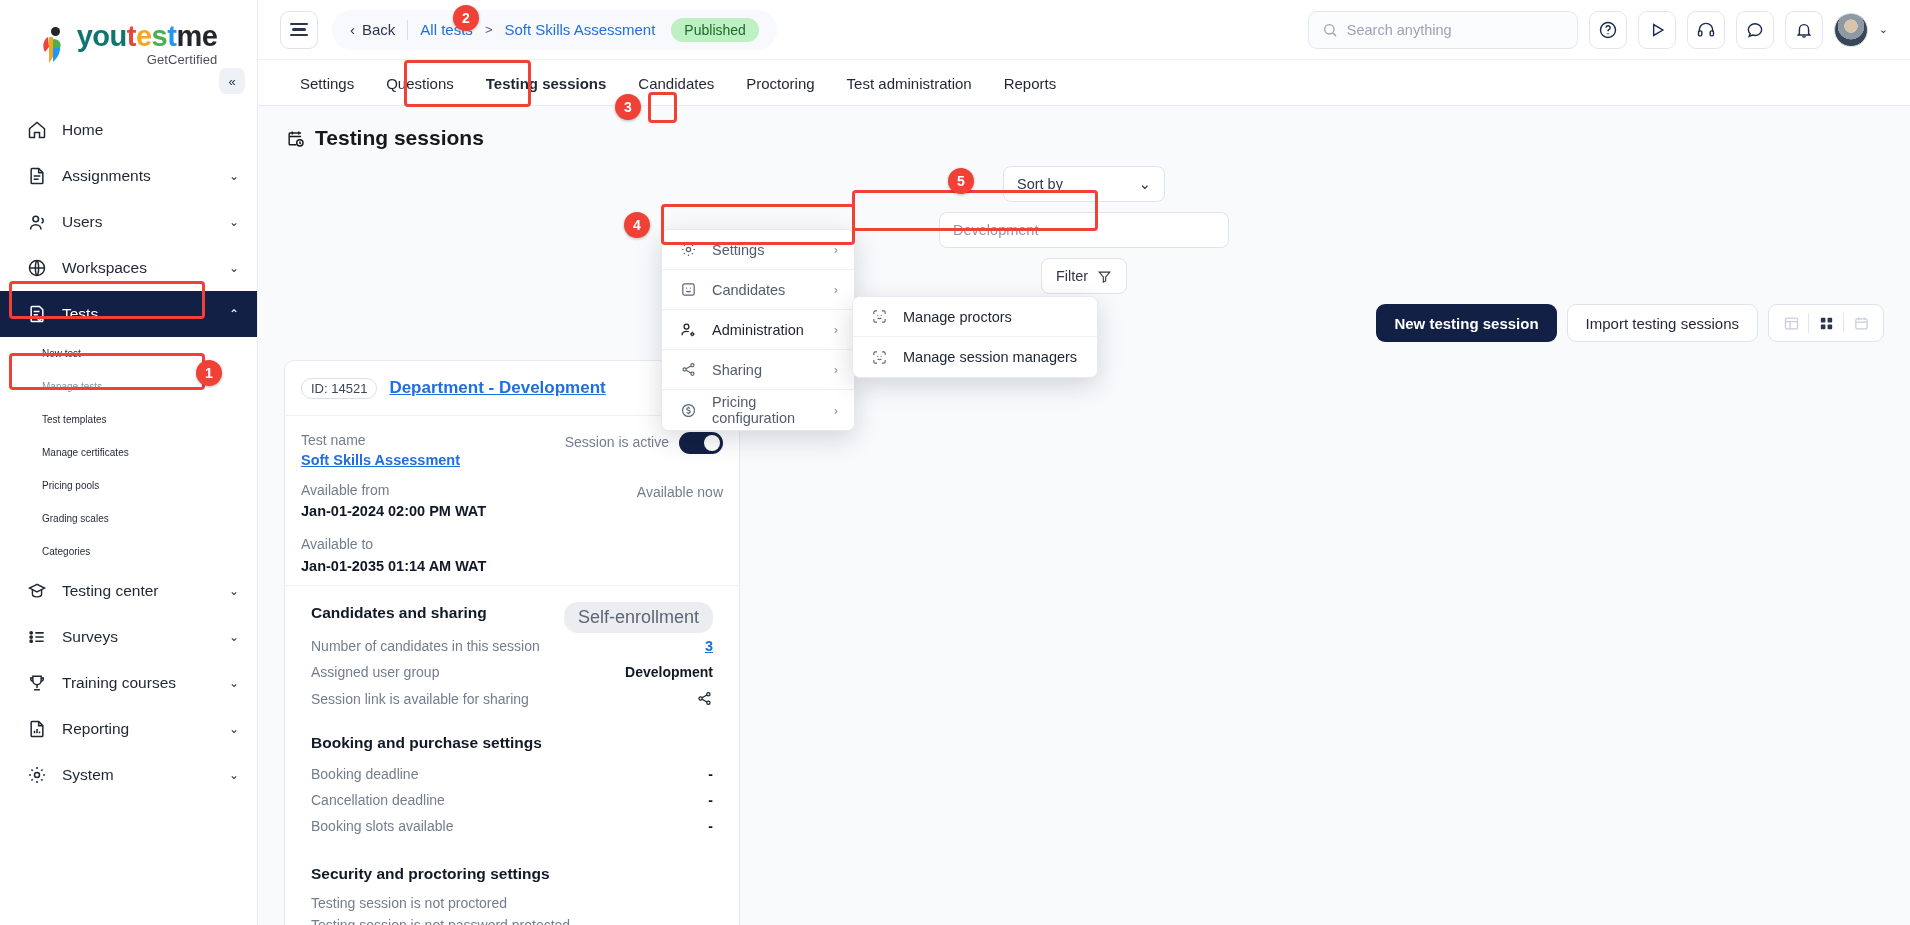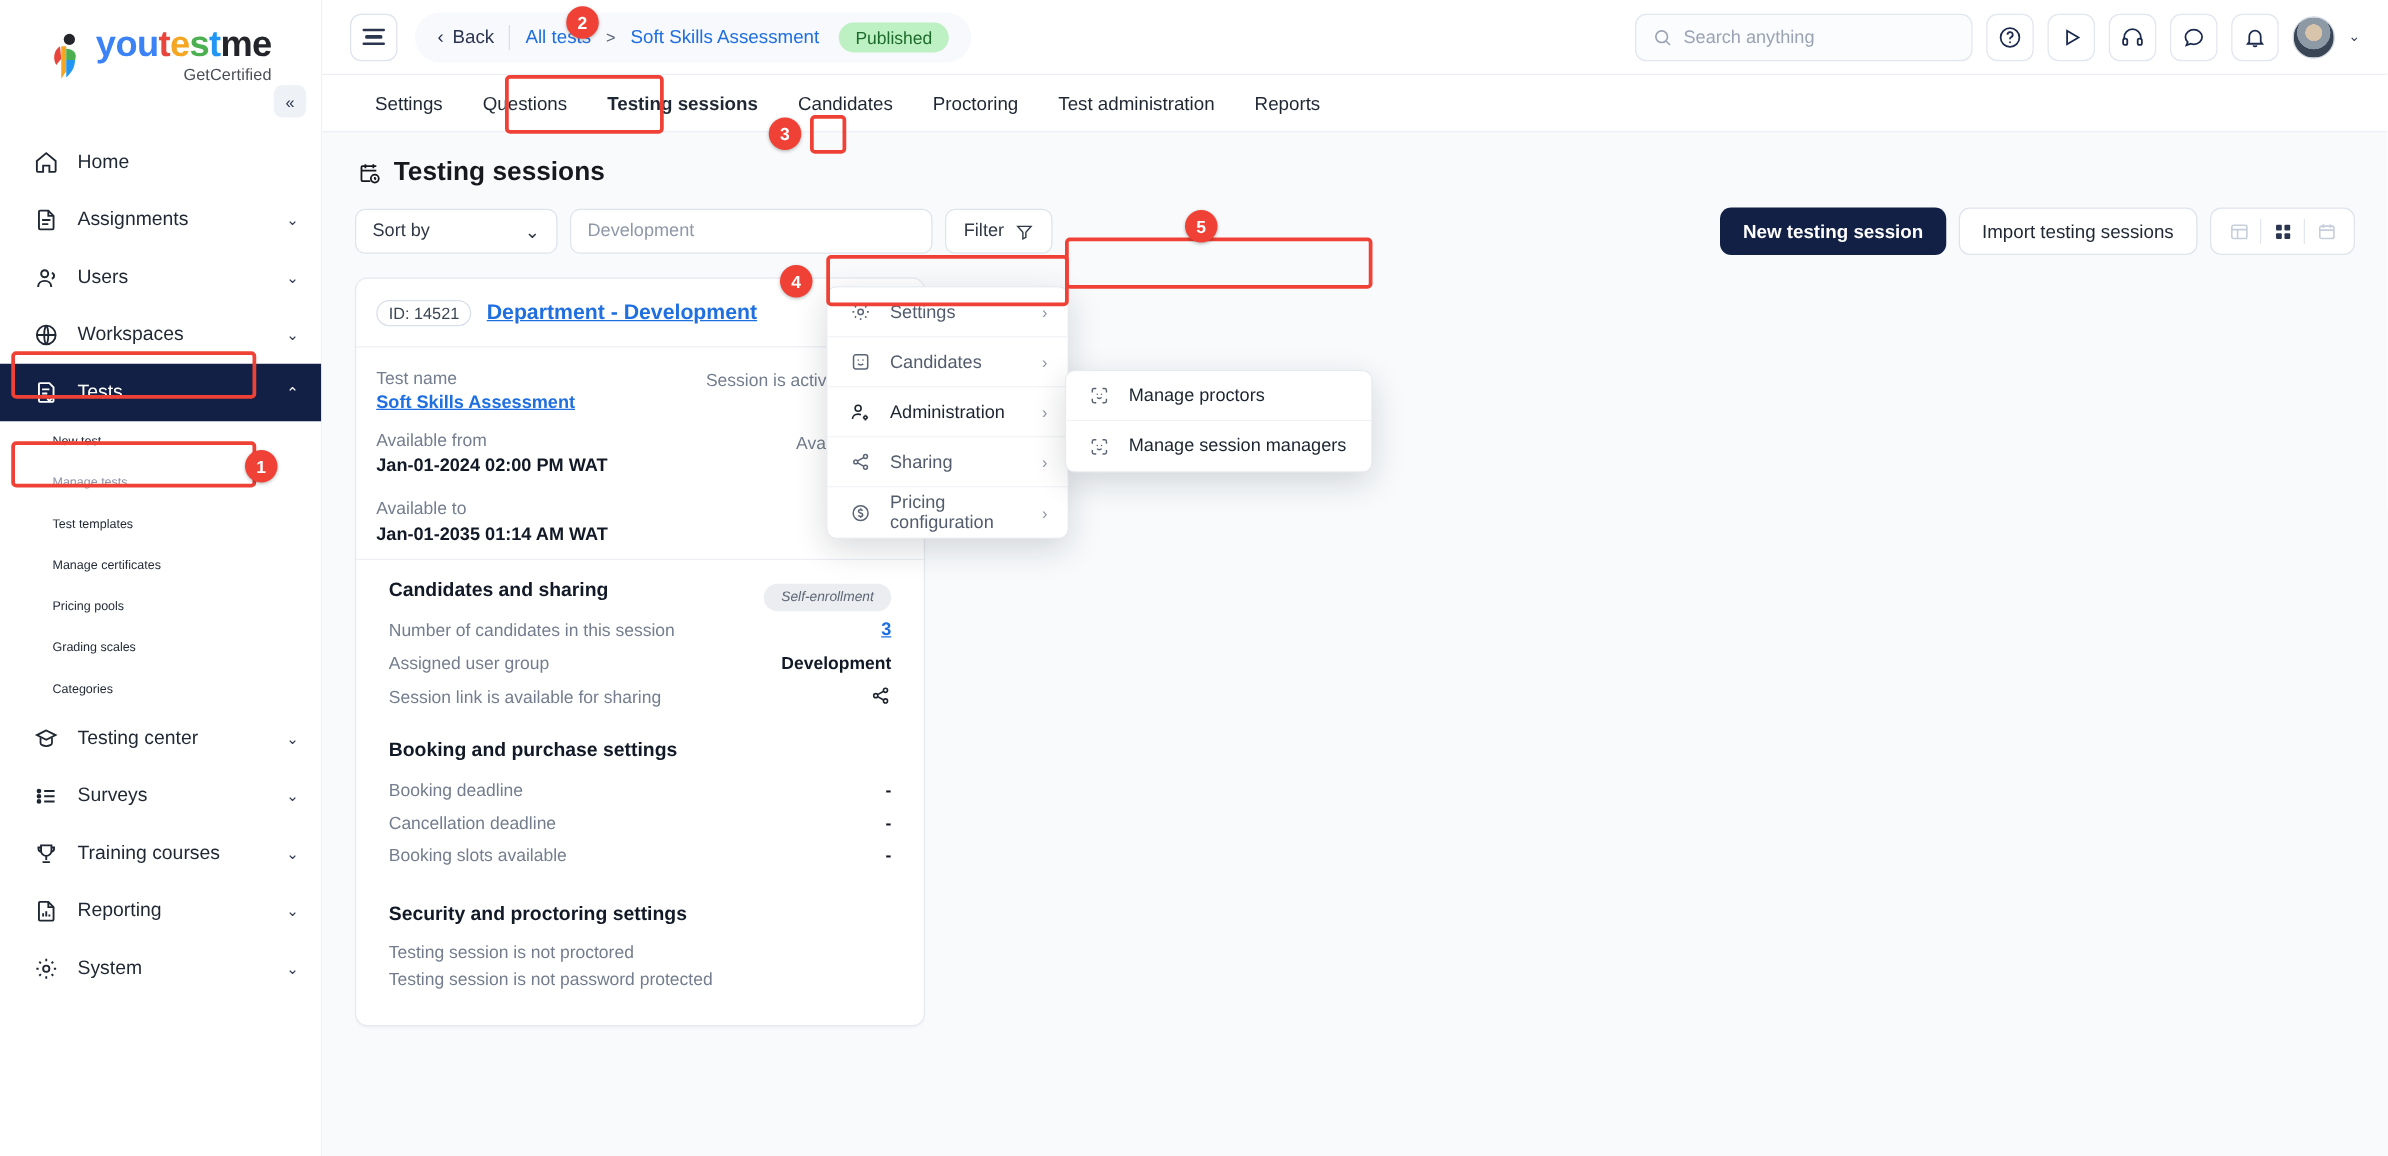--- a/index.html
+++ b/index.html
@@ -17,21 +17,21 @@
     background: #ffffff;
     border-right: 1px solid #e9edf2;
     position: relative;
     flex: 0 0 258px;
     overflow: hidden;
   }
   .logo-wrap { padding: 22px 0 6px 0; display:flex; align-items:center; justify-content:center; }
   .logo-mark { width: 30px; height: 40px; position: relative; margin-right: 7px; }
   .logo-dot { position:absolute; top:2px; left:11px; width:9px;height:9px;border-radius:50%;background:#23252b; }
   .logo-text { font-size: 29px; font-weight: 700; letter-spacing:-0.5px; line-height:1; }
-  .logo-text .c1{color:#3b82f6;} .logo-text .c2{color:#e8453c;}
+  .logo-text .c1{color:#0f766e;} .logo-text .c2{color:#e8453c;}
   .logo-text .c3{color:#f5a623;} .logo-text .c4{color:#4caf50;}
   .logo-text .c5{color:#2196f3;} .logo-text .c6{color:#23252b;}
   .logo-sub { font-size: 13px; color:#4a4f57; text-align:right; margin-top:1px; letter-spacing:0.1px;}
 
   .collapse-btn {
     position: absolute; right: 12px; top: 68px;
     width: 26px; height: 26px; border-radius: 7px;
     background: #eef1f6; color:#2b3550;
     display:flex; align-items:center; justify-content:center;
     font-size: 13px; cursor: pointer;
@@ -120,21 +120,21 @@
   .tab {
     padding: 0 16px; height: 44px; display:flex; align-items:center;
     font-size: 15px; color:#1f2733; cursor:pointer;
   }
   .tab.sel { font-weight: 700; }
 
   
   .content { background:#f8fafc; height: calc(925px - 60px - 46px); padding: 16px 26px 0 26px; overflow:hidden; position:relative;}
   .page-title { display:flex; align-items:center; gap:10px; font-size: 21px; font-weight:700; color:#16181d; margin: 4px 0 16px 2px;}
 
-  .toolbar { display:flex; align-items:center; gap: 10px; }
+  .toolbar { display:flex; align-items:center; gap: 10px; flex-direction: column; }
   .sortby {
     width: 162px; height: 36px; border:1px solid #dfe4ec; border-radius:8px; background:#fff;
     display:flex; align-items:center; justify-content:space-between; padding: 0 13px;
     font-size: 14.5px; color:#303845; cursor:pointer;
   }
   .searchbox {
     width: 290px; height: 36px; border:1px solid #dfe4ec; border-radius:8px; background:#fff;
     display:flex; align-items:center; padding: 0 13px; font-size: 14.5px; color:#8f98a8;
   }
   .filterbtn {
@@ -179,21 +179,21 @@
   .toggle { width: 44px; height: 22px; border-radius: 11px; background:#122046; position:relative; display:inline-block; vertical-align:middle; cursor:pointer;}
   .toggle:after { content:""; position:absolute; right:3px; top:3px; width:16px;height:16px;border-radius:50%;background:#fff;}
   .inline-r { display:flex; align-items:center; gap:10px; justify-content:flex-end;}
 
   .sect { padding: 16px 26px 0 26px; }
   .sect h4 { font-size: 15.5px; color:#111826; margin-bottom: 9px;}
   .kv { display:flex; align-items:center; justify-content:space-between; padding: 5px 0; }
   .kv .k { color:#737d8e; font-size:14px;}
   .kv .v { color:#111826; font-size:14px; font-weight:700;}
   .chip-self {
-    background:#ebedf1; color:#5d6675; font-size:11px; border-radius:14px; padding:5px 14px; white-space:nowrap;font-style:italic;
+    background:#ebedf1; color:#5d6675; font-size:18px; border-radius:14px; padding:5px 14px; white-space:nowrap;
   }
   .sect-head { display:flex; align-items:center; justify-content:space-between;}
   .plain-line { color:#737d8e; font-size: 14px; padding: 3px 0;}
   .card-pad-bottom { height: 26px; }
 
   
   .menu {
     position:absolute; background:#fff; border:1px solid #e6eaf0; border-radius: 8px;
     box-shadow: 0 8px 26px rgba(16,24,40,.16); z-index: 50; overflow:hidden;
   }

